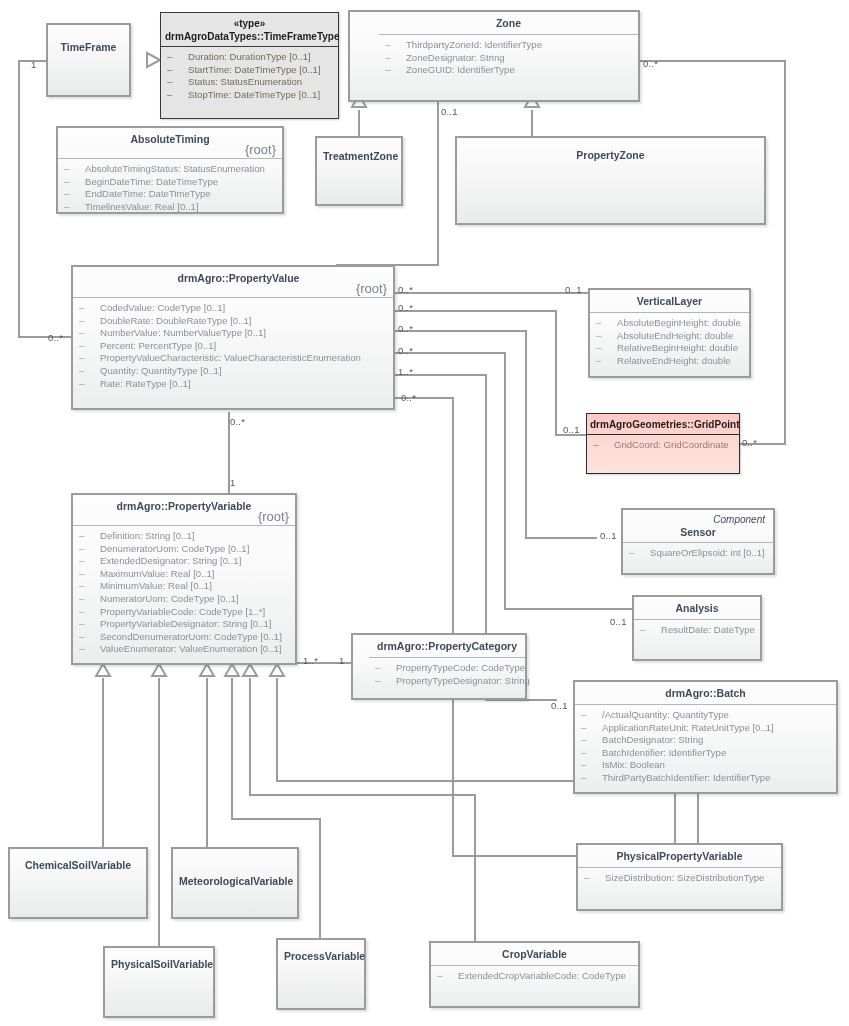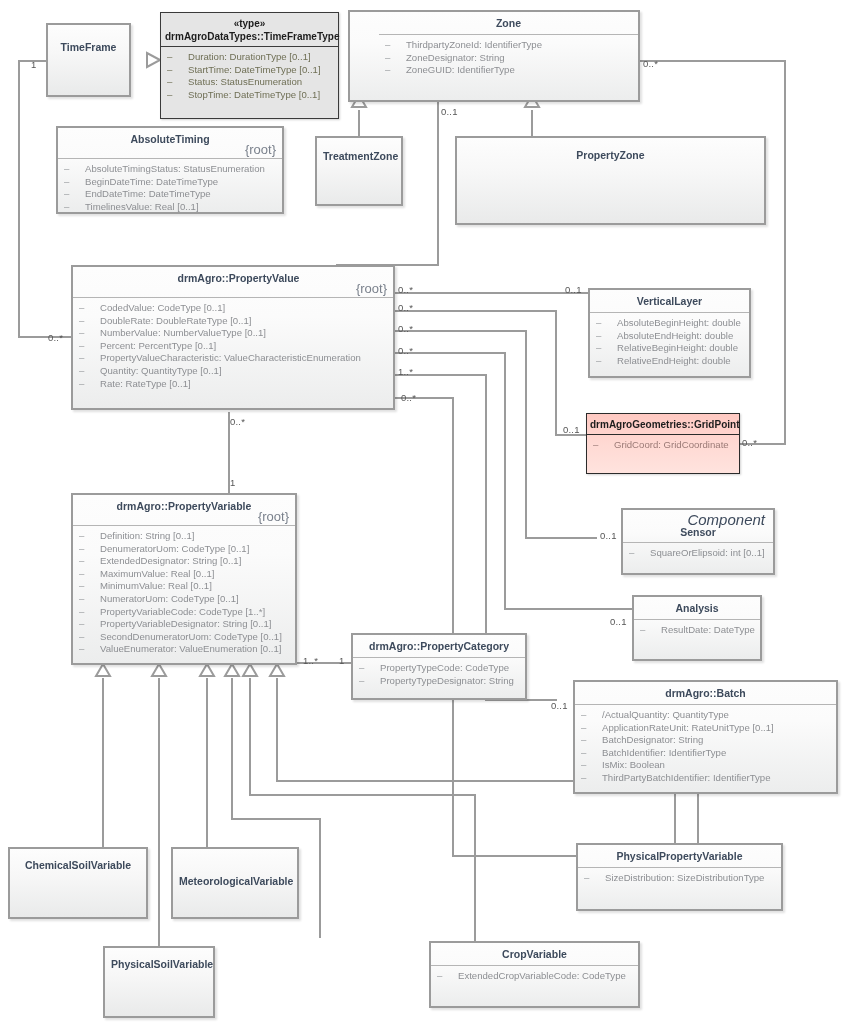--- a/index.html
+++ b/index.html
@@ -6,21 +6,21 @@
   body{font-family:"Liberation Sans", sans-serif;}
   #canvas{position:relative;width:849px;height:1026px;overflow:hidden;background:#fff;}
 
   
   .cls{position:absolute;box-sizing:border-box;border:2px solid #9b9b9b;
        background:linear-gradient(180deg,#fdfdfd 0%,#fbfbfb 35%,#eceded 100%);
        box-shadow:2px 2px 2px rgba(0,0,0,0.12);}
   .cls .hdr{position:relative;padding:5px 6px 4px 6px;text-align:center;
             font-size:10.5px;font-weight:bold;color:#3d4a5c;line-height:13px;}
   .cls .hdr .stereo{display:block;font-weight:bold;font-size:10.5px;color:#3d4a5c;}
-  .cls .hdr .ital{display:block;font-style:italic;font-weight:normal;font-size:15px;text-align:right;
+  .cls .hdr .ital{display:block;font-style:italic;font-weight:normal;font-size:10px;text-align:right;
                   color:#3d4a5c;padding-right:2px;}
   .cls .root{position:absolute;right:6px;bottom:2px;font-size:13px;font-weight:normal;color:#7a818c;}
   .cls .sep{height:0;border-top:1px solid #b5b5b5;}
   .cls .attrs{padding:4px 6px 6px 6px;}
   .cls .attr{font-size:9.6px;color:#8d8f93;line-height:12.6px;white-space:nowrap;
              display:flex;gap:0;}
   .cls .attr .dash{display:inline-block;width:21px;flex:0 0 21px;color:#9a9ca0;}
 
   
   .cls.plain{background:linear-gradient(180deg,#fdfdfd 0%,#f7f7f7 40%,#e9eaea 100%);}
@@ -355,21 +355,21 @@
           <span class="dash">–</span>
           <span>SecondDenumeratorUom: CodeType [0..1]</span>
         </div>
       <div class="attr">
           <span class="dash">–</span>
           <span>ValueEnumerator: ValueEnumeration [0..1]</span>
         </div>
     </div>
   </div>
 
-  <div class="cls" style="left:351px;top:633px;width:176px;height:67px;">
+  <div class="cls" style="left:351px;top:633px;width:176px;height:67px;padding-left:16px;">
     <div class="hdr">drmAgro::PropertyCategory</div>
     <div class="sep"></div>
     <div class="attrs">
       <div class="attr">
           <span class="dash">–</span>
           <span>PropertyTypeCode: CodeType</span>
         </div>
       <div class="attr">
           <span class="dash">–</span>
           <span>PropertyTypeDesignator: String</span>
@@ -413,20 +413,23 @@
   </div>
 
   <div class="cls plain" style="left:171px;top:847px;width:128px;height:72px;">
     <div class="hdr" style="padding-top:26px;">MeteorologicalVariable</div>
   </div>
 
   <div class="cls plain" style="left:103px;top:946px;width:112px;height:72px;">
     <div class="hdr" style="padding-top:10px;">PhysicalSoilVariable</div>
   </div>
 
+  <div class="cls plain" style="left:276px;top:938px;width:90px;height:72px;">
+    <div class="hdr" style="padding-top:10px;">ProcessVariable</div>
+  </div>
 
   <div class="cls" style="left:576px;top:843px;width:207px;height:68px;">
     <div class="hdr">PhysicalPropertyVariable</div>
     <div class="sep"></div>
     <div class="attrs">
       <div class="attr">
           <span class="dash">–</span>
           <span>SizeDistribution: SizeDistributionType</span>
         </div>
     </div>

